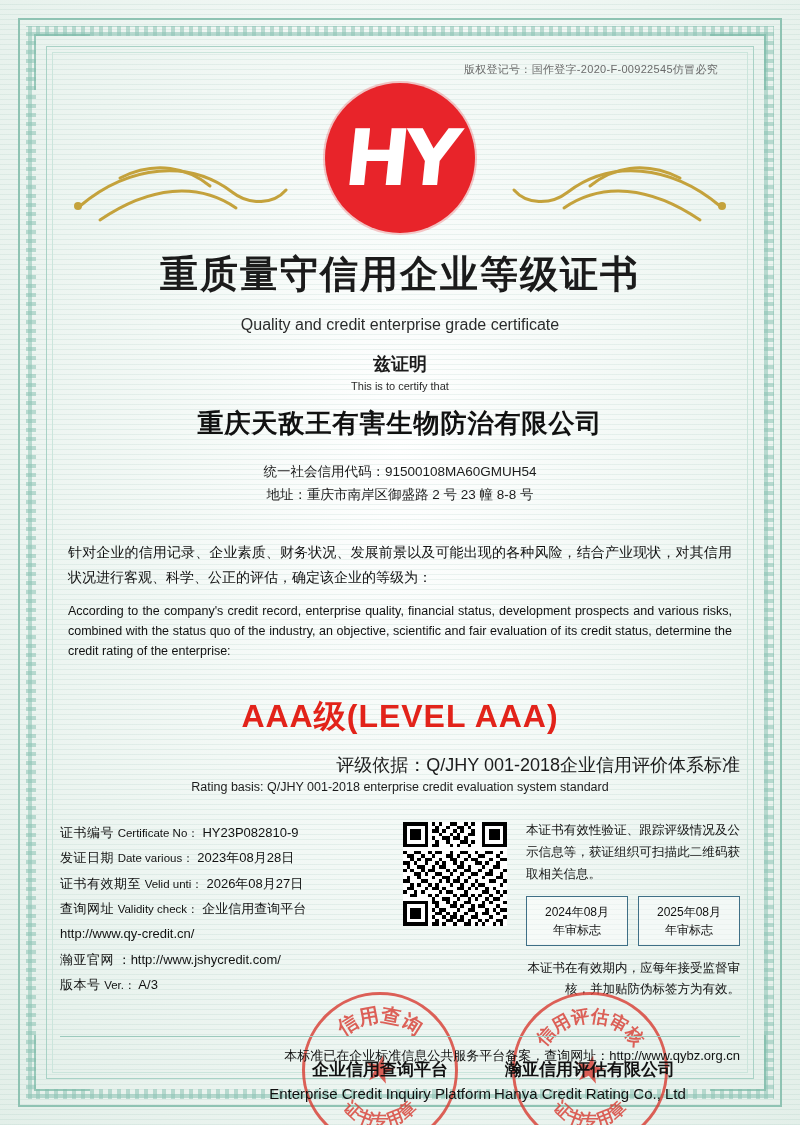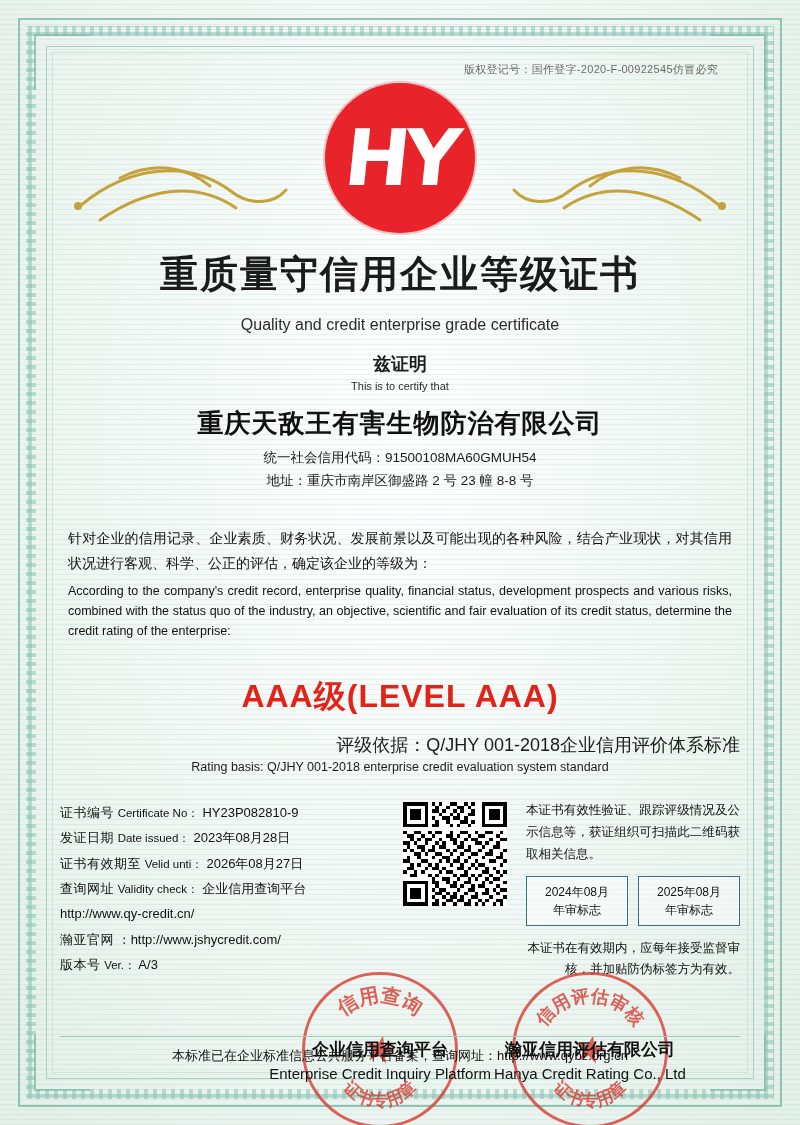--- a/index.html
+++ b/index.html
@@ -97,31 +97,31 @@
     text-align:center;font-size:18px;color:#1b1b1b;margin-top:18px;font-weight:bold;
   }
   .certify-en{
     text-align:center;font-size:11px;color:#2b2b2b;margin-top:4px;
   }
   .company{
     text-align:center;font-size:26px;font-weight:bold;color:#111;margin-top:14px;letter-spacing:1px;
     font-family:"DejaVu Sans","Liberation Sans",sans-serif;
   }
   .code,.addr{
-    text-align:center;font-size:13.5px;color:#1c1c1c;margin-top:8px;
+    text-align:center;font-size:13.5px;color:#1c1c1c;margin-top:22px;
   }
   .addr{margin-top:5px;}
 
   .para{
     margin-top:24px;
     font-size:14px;color:#111;line-height:1.75;text-align:justify;
     padding:12px 8px;
   }
   .para .en{
-    font-size:12.5px;line-height:1.6;color:#111;display:block;margin-top:6px;
+    font-size:12.5px;line-height:1.6;color:#111;display:block;margin-top:12px;
   }
 
   .level{
     text-align:center;
     color:#e2231a;
     font-weight:bold;
     font-size:32px;
     margin-top:22px;
     letter-spacing:1px;
   }
@@ -185,21 +185,21 @@
   }
   .seal-name-cn{
     position:relative;font-size:17px;color:#111;font-weight:bold;padding-top:52px;
   }
   .seal-name-en{
     position:relative;font-size:15px;color:#111;margin-top:4px;text-align:center;
   }
 
   .footer{
     position:absolute;left:0;right:0;bottom:4px;
-    text-align:center;font-size:13px;color:#111;
+    text-align:right;font-size:13px;color:#111;
     border-top:1px solid #9ccabd;padding-top:10px;
   }
 </style>
 </head>
 <body>
 
 <div class="page">
   <div class="border-outer"></div>
   <div class="border-lace"></div>
   <div class="border-inner"></div>
@@ -258,21 +258,21 @@
 
     <div class="mid">
       <div class="mid-left">
         <div>
           <span class="lbl-cn">证书编号</span>
           <span class="en">Certificate No：</span>
           <span>HY23P082810-9</span>
         </div>
         <div>
           <span class="lbl-cn">发证日期</span>
-          <span class="en">Date issued：</span>
+          <span class="en">Date various：</span>
           <span>2023年08月28日</span>
         </div>
         <div>
           <span class="lbl-cn">证书有效期至</span>
           <span class="en">Velid unti：</span>
           <span>2026年08月27日</span>
         </div>
         <div>
           <span class="lbl-cn">查询网址</span>
           <span class="en">Validity check：</span>

